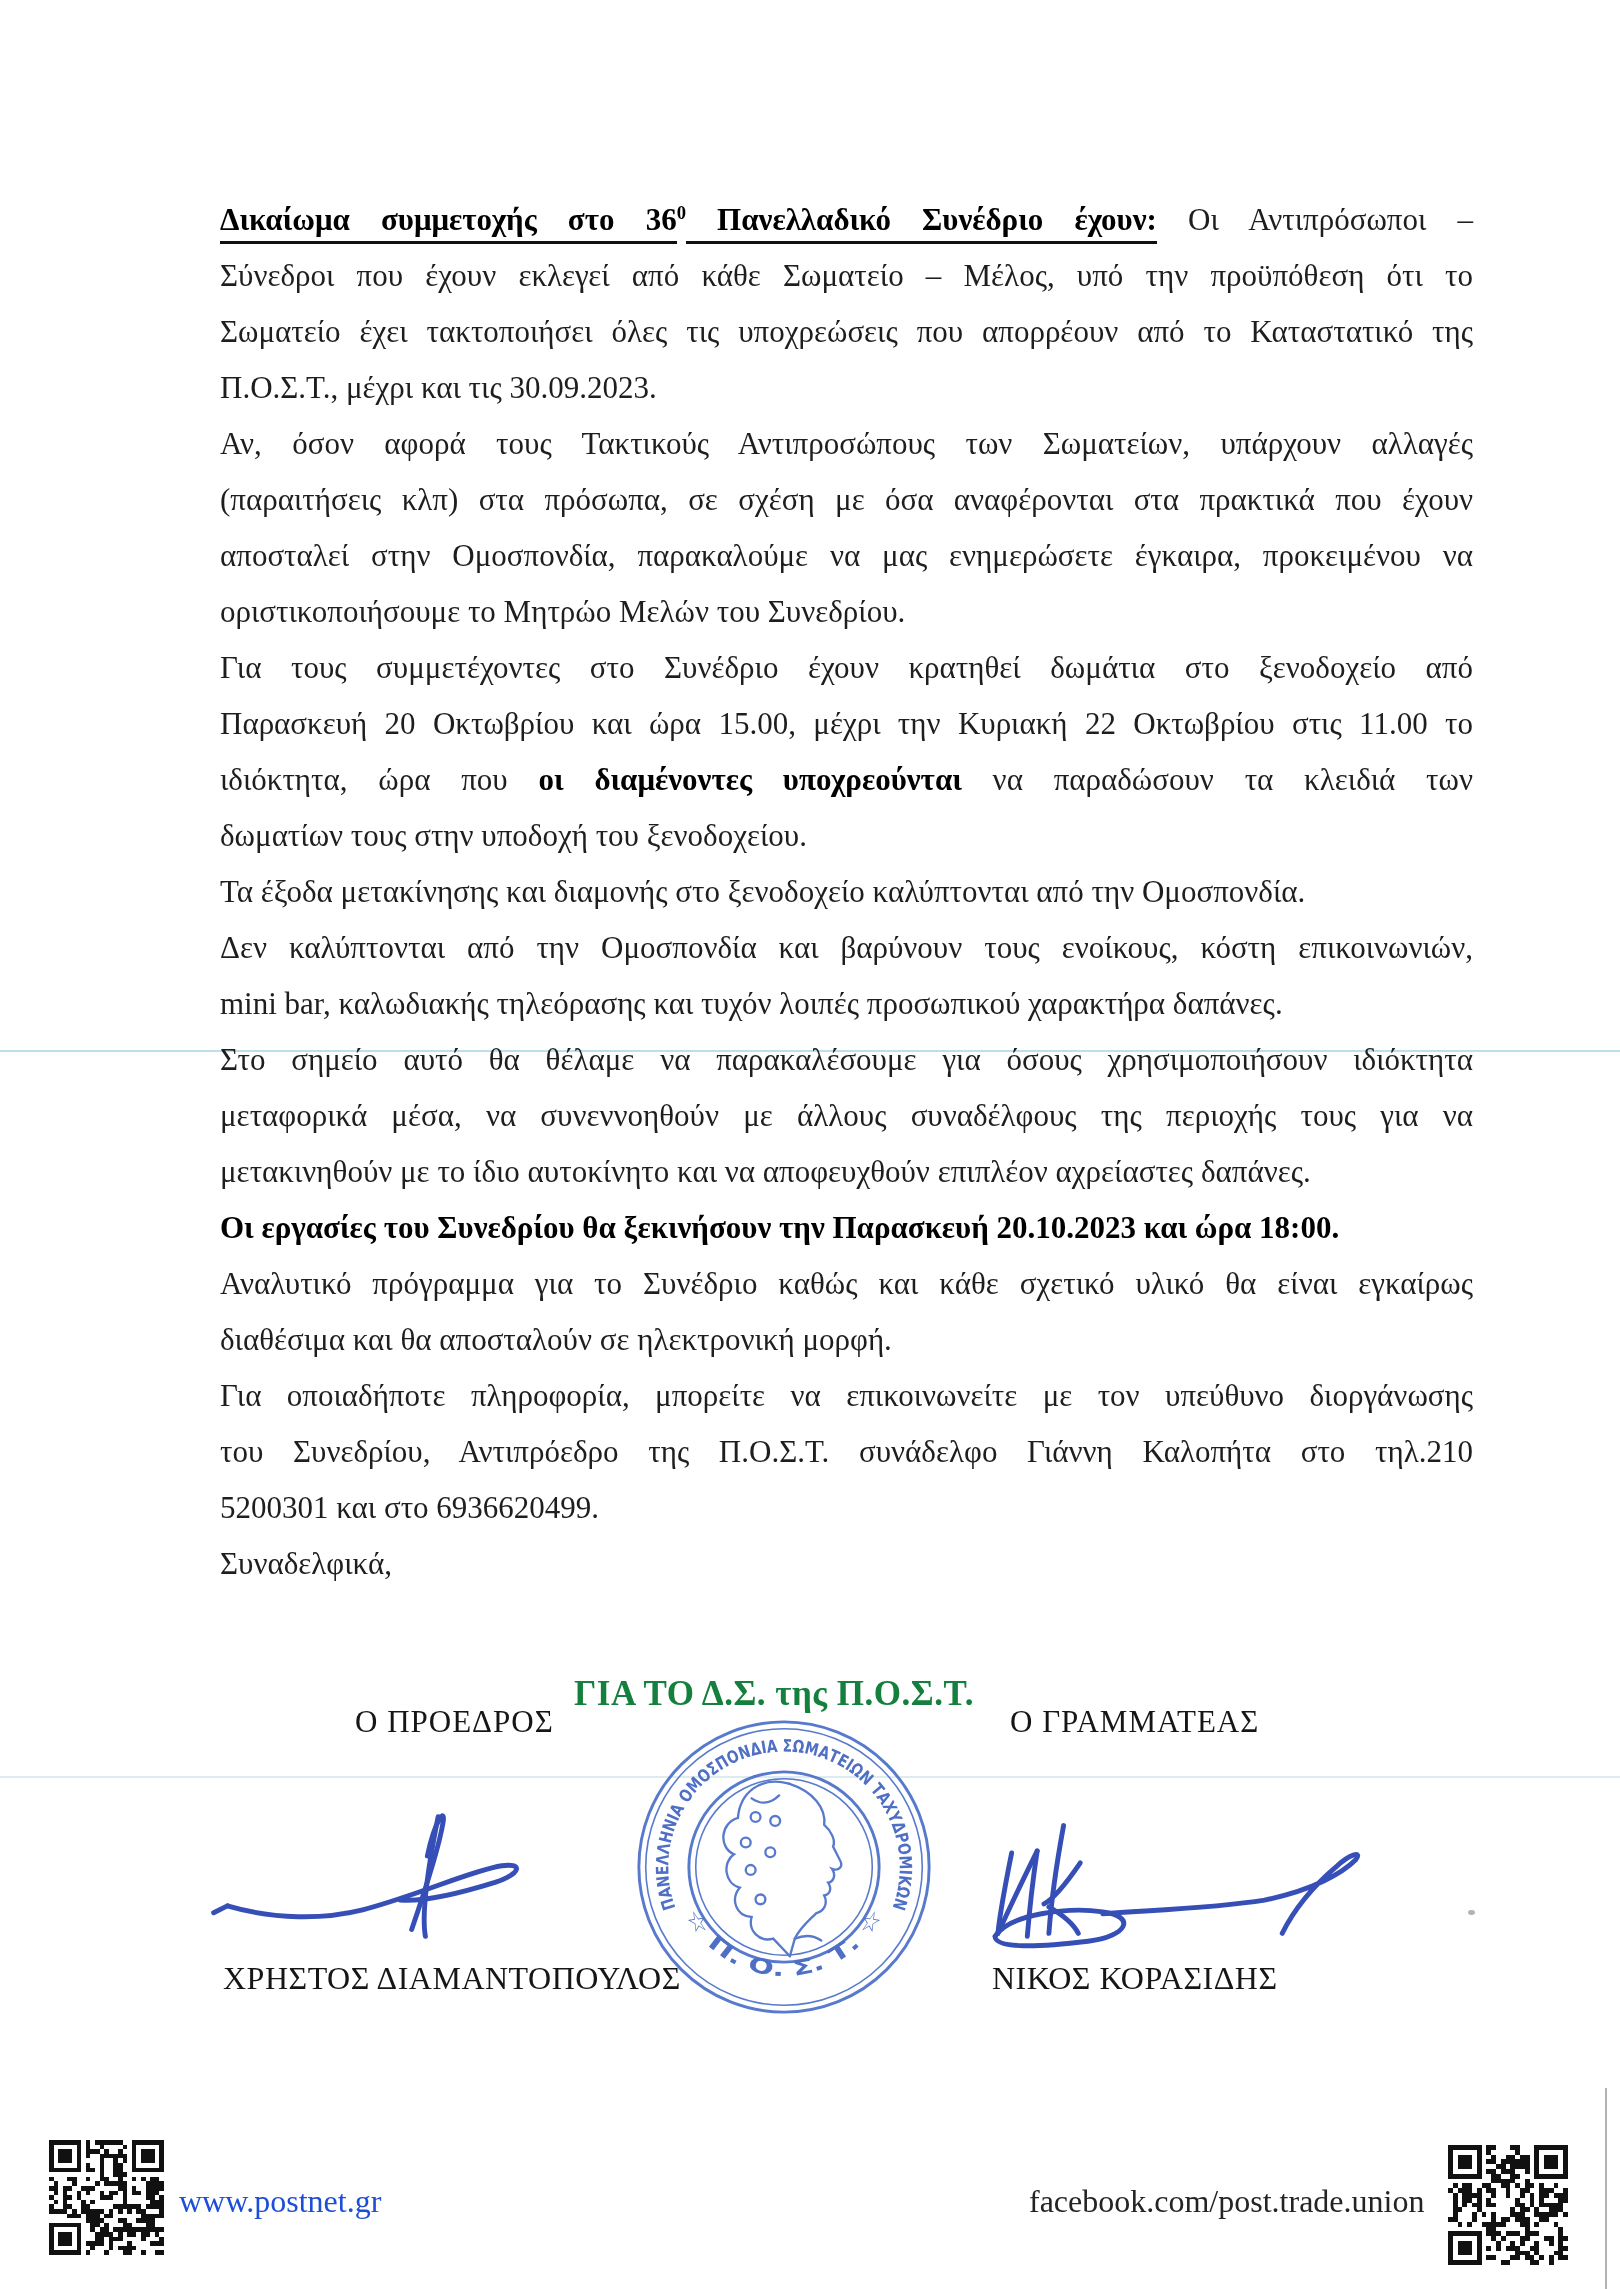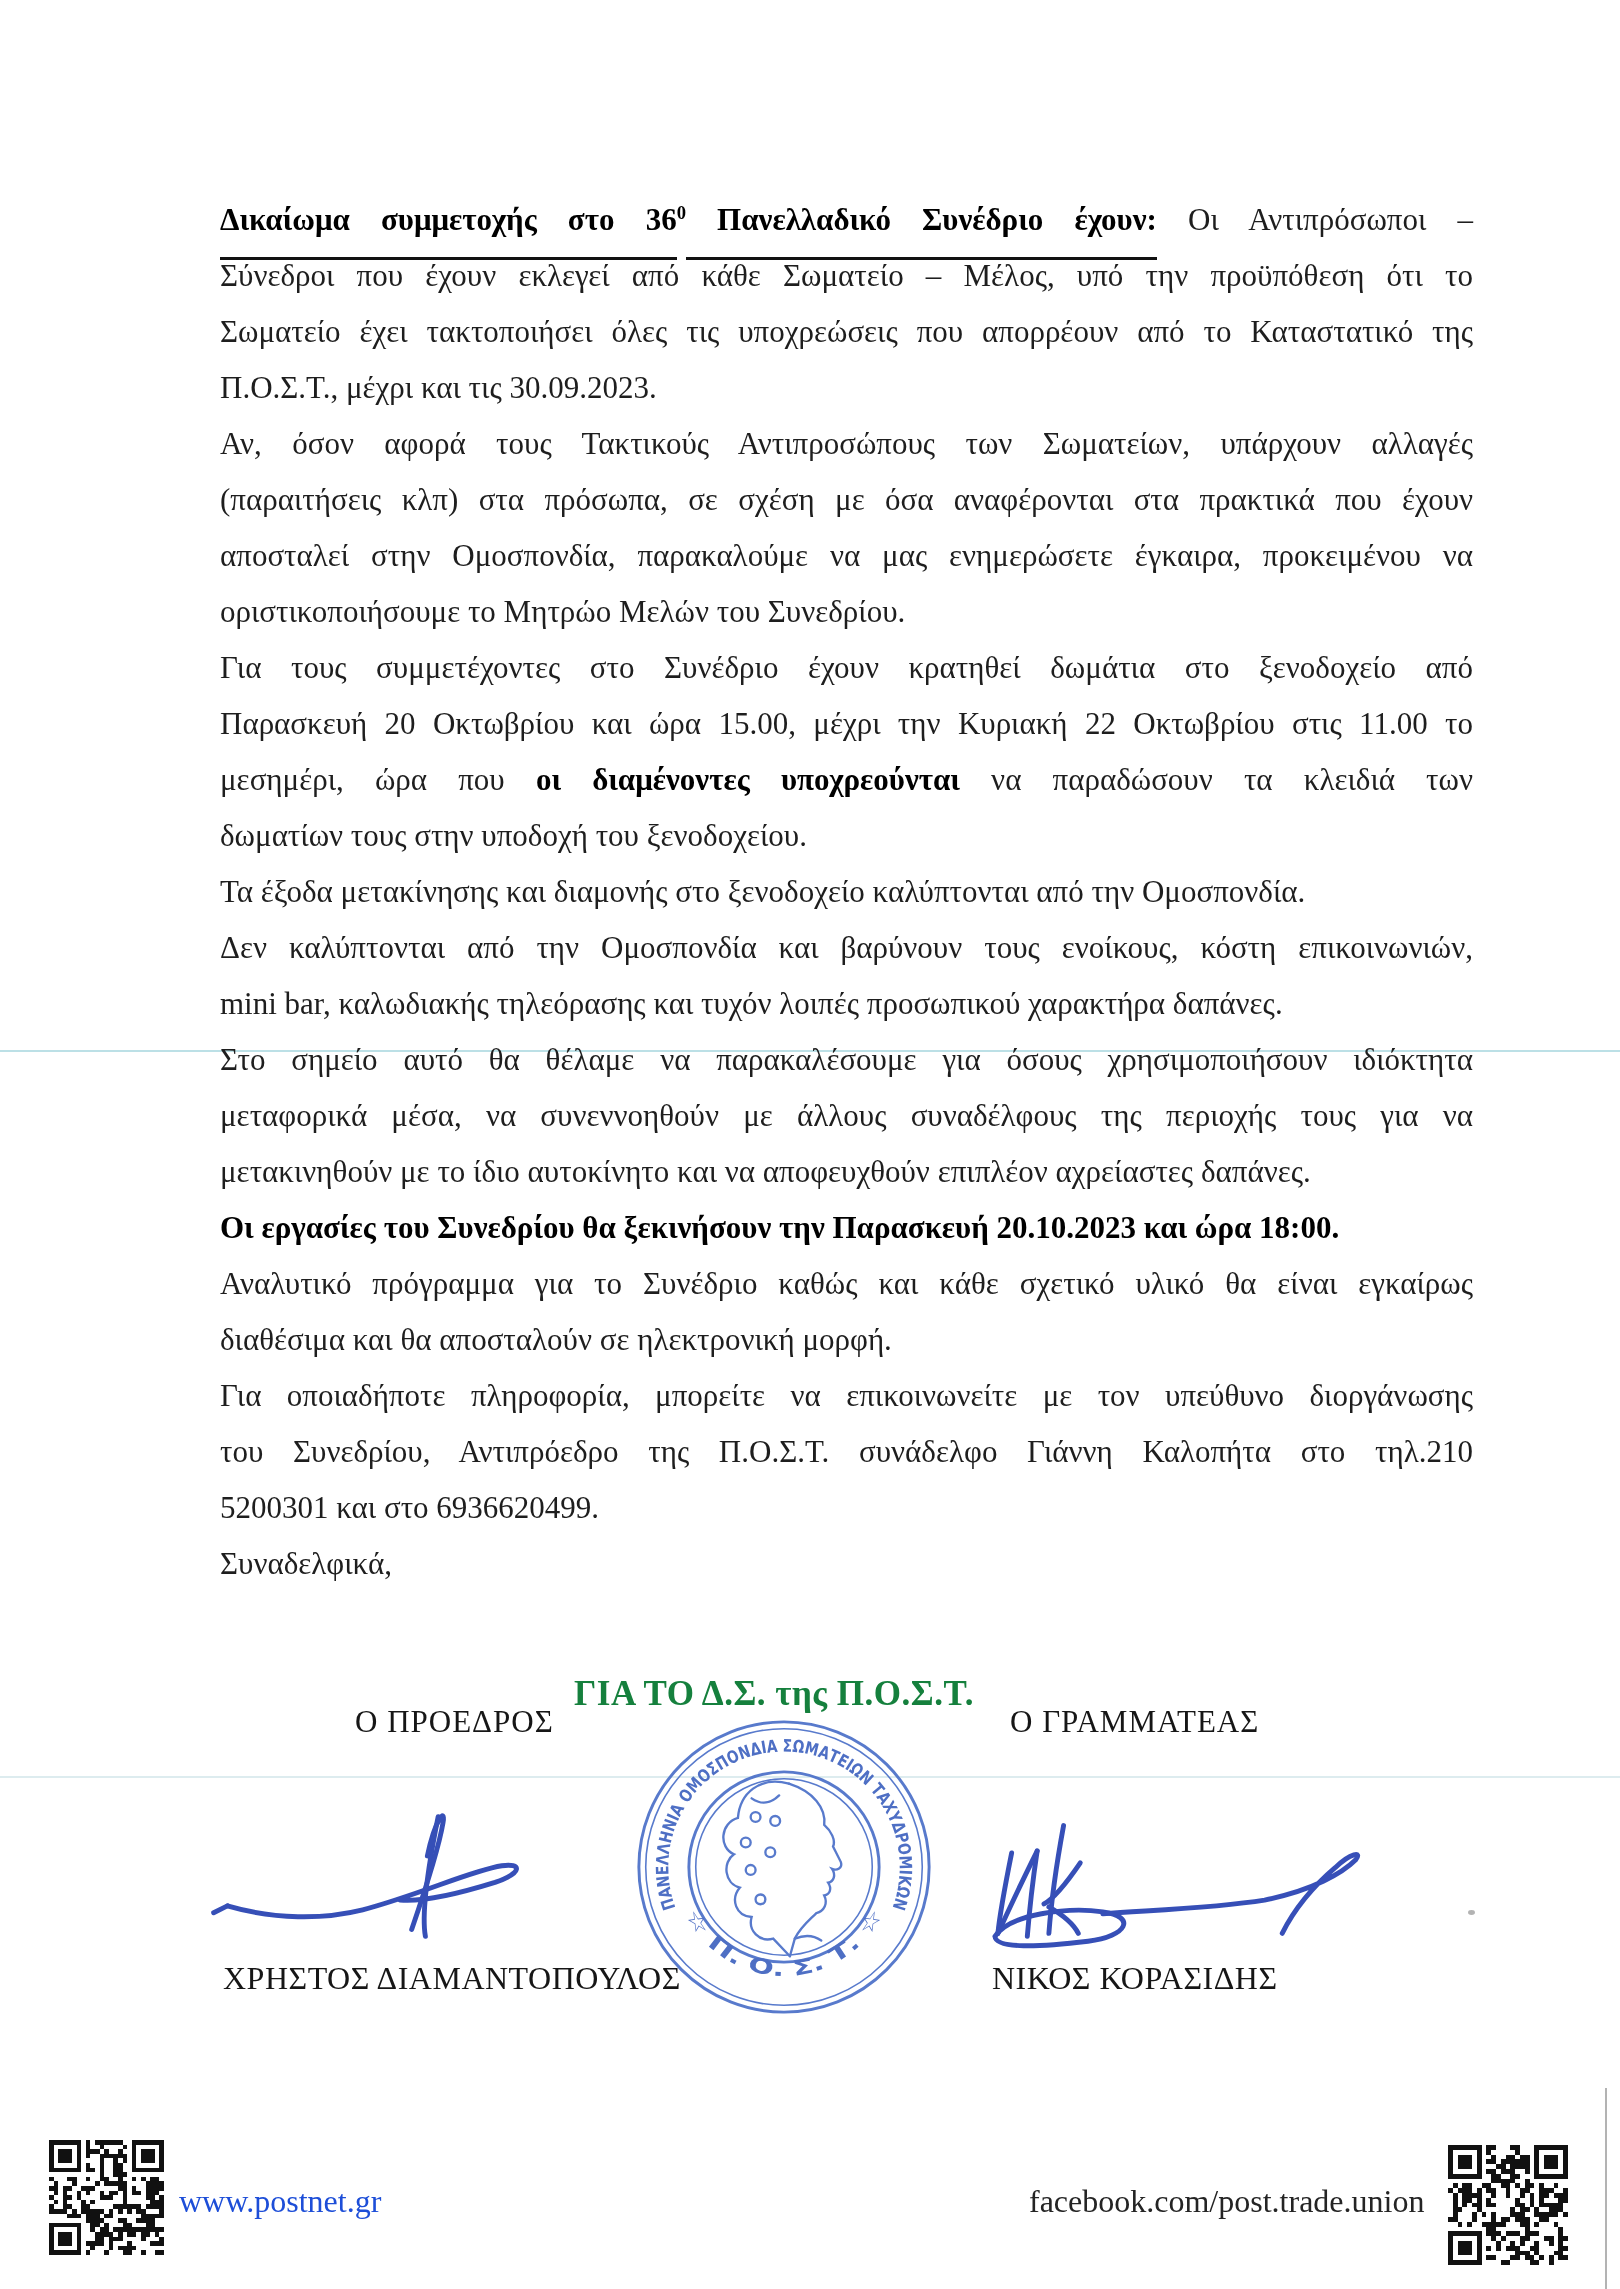--- a/index.html
+++ b/index.html
@@ -11,21 +11,21 @@
   
   #body-text{position:absolute;left:220px;top:192px;width:1253px;}
   .bl{
     height:56px;line-height:56px;font-size:31px;
     text-align:justify;text-align-last:justify;white-space:normal;
     overflow:visible;
   }
   .bl.left{text-align:right;text-align-last:left;}
   .bl span{color:#1e1e1e;}
   .bl .b{font-weight:bold;color:#000;}
-  .bl .u{border-bottom:3.4px solid #111;padding-bottom:20px;}
+  .bl .u{border-bottom:3.4px solid #111;padding-bottom:4px;}
   .bl .p{vertical-align:super;font-size:0.6em;line-height:0;}
   
   .abs{position:absolute;}
   #gia-to-ds{left:774px;top:1674px;transform:translateX(-50%);
     font-size:35px;font-weight:bold;color:#15803d;white-space:nowrap;letter-spacing:0.5px;}
   .role-label{font-size:31px;color:#161616;letter-spacing:1px;white-space:nowrap;}
   #president-label{left:355px;top:1704px;}
   #secretary-label{left:1010px;top:1704px;}
   .sig-name{font-size:32px;color:#161616;letter-spacing:0.5px;white-space:nowrap;}
   #president-name{left:223px;top:1960px;}
@@ -60,21 +60,21 @@
       <div class="bl"><span class="b u">Δικαίωμα συμμετοχής στο 36</span><span class="b p">0</span><span class="b u"> Πανελλαδικό Συνέδριο έχουν:</span><span> Οι Αντιπρόσωποι –</span></div>
       <div class="bl"><span>Σύνεδροι που έχουν εκλεγεί από κάθε Σωματείο – Μέλος, υπό την προϋπόθεση ότι το</span></div>
       <div class="bl"><span>Σωματείο έχει τακτοποιήσει όλες τις υποχρεώσεις που απορρέουν από το Καταστατικό της</span></div>
       <div class="bl left"><span>Π.Ο.Σ.Τ., μέχρι και τις 30.09.2023.</span></div>
       <div class="bl"><span>Αν, όσον αφορά τους Τακτικούς Αντιπροσώπους των Σωματείων, υπάρχουν αλλαγές</span></div>
       <div class="bl"><span>(παραιτήσεις κλπ) στα πρόσωπα, σε σχέση με όσα αναφέρονται στα πρακτικά που έχουν</span></div>
       <div class="bl"><span>αποσταλεί στην Ομοσπονδία, παρακαλούμε να μας ενημερώσετε έγκαιρα, προκειμένου να</span></div>
       <div class="bl left"><span>οριστικοποιήσουμε το Μητρώο Μελών του Συνεδρίου.</span></div>
       <div class="bl"><span>Για τους συμμετέχοντες στο Συνέδριο έχουν κρατηθεί δωμάτια στο ξενοδοχείο από</span></div>
       <div class="bl"><span>Παρασκευή 20 Οκτωβρίου και ώρα 15.00, μέχρι την Κυριακή 22 Οκτωβρίου στις 11.00 το</span></div>
-      <div class="bl"><span>μεσημέρι, ώρα που </span><span class="b">οι διαμένοντες υποχρεούνται</span><span> να παραδώσουν τα κλειδιά των</span></div>
+      <div class="bl"><span>ιδιόκτητα, ώρα που </span><span class="b">οι διαμένοντες υποχρεούνται</span><span> να παραδώσουν τα κλειδιά των</span></div>
       <div class="bl left"><span>δωματίων τους στην υποδοχή του ξενοδοχείου.</span></div>
       <div class="bl left"><span>Τα έξοδα μετακίνησης και διαμονής στο ξενοδοχείο καλύπτονται από την Ομοσπονδία.</span></div>
       <div class="bl"><span>Δεν καλύπτονται από την Ομοσπονδία και βαρύνουν τους ενοίκους,  κόστη επικοινωνιών,</span></div>
       <div class="bl left"><span>mini bar, καλωδιακής τηλεόρασης και τυχόν λοιπές προσωπικού χαρακτήρα δαπάνες.</span></div>
       <div class="bl"><span>Στο σημείο αυτό θα θέλαμε να παρακαλέσουμε για όσους χρησιμοποιήσουν ιδιόκτητα</span></div>
       <div class="bl"><span>μεταφορικά μέσα, να συνεννοηθούν με άλλους συναδέλφους της περιοχής τους για να</span></div>
       <div class="bl left"><span>μετακινηθούν με το ίδιο αυτοκίνητο και να αποφευχθούν επιπλέον αχρείαστες δαπάνες.</span></div>
       <div class="bl left"><span class="b">Οι εργασίες του Συνεδρίου θα ξεκινήσουν την Παρασκευή 20.10.2023 και ώρα 18:00.</span></div>
       <div class="bl"><span>Αναλυτικό πρόγραμμα για το Συνέδριο καθώς και κάθε σχετικό υλικό θα είναι εγκαίρως</span></div>
       <div class="bl left"><span>διαθέσιμα και θα αποσταλούν σε ηλεκτρονική μορφή.</span></div>

